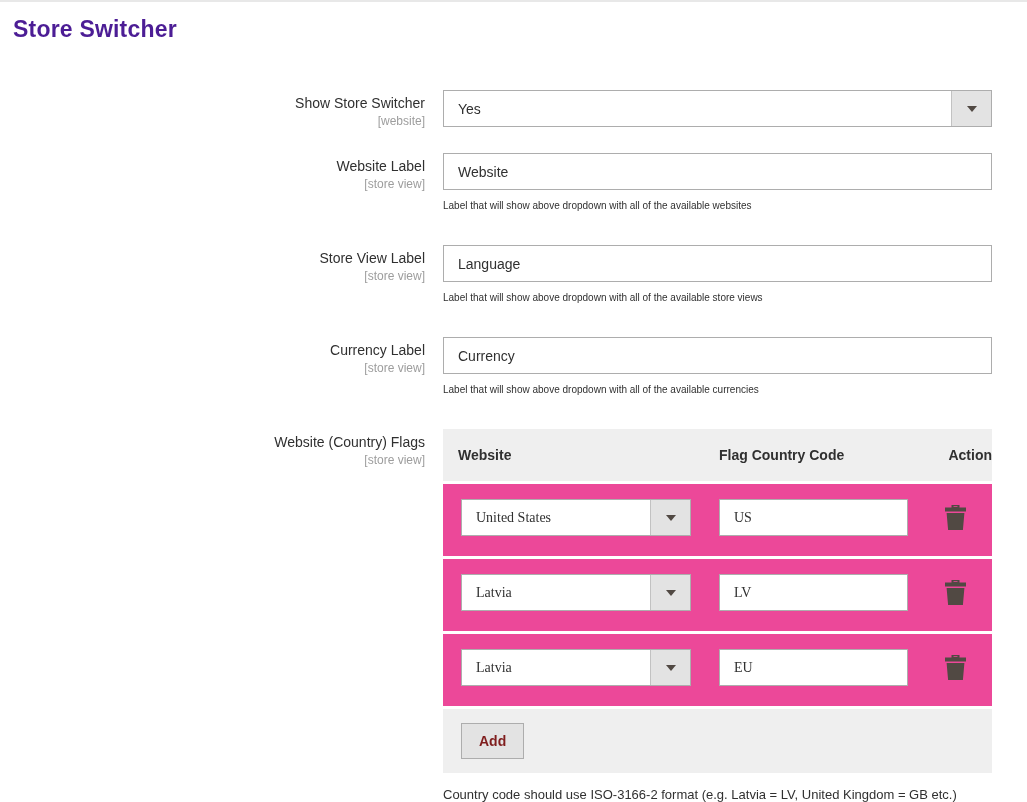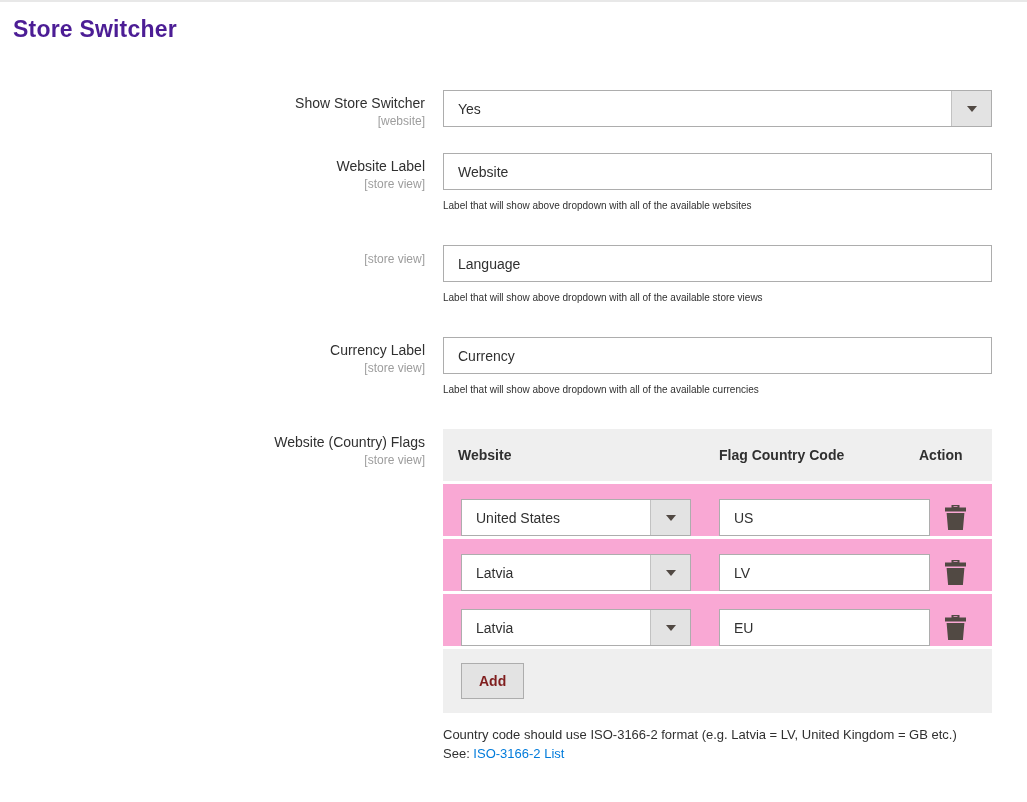--- a/index.html
+++ b/index.html
@@ -89,32 +89,33 @@
     grid-template-columns: 276px 200px 1fr;
     align-items: center;
     background: #efefef;
     height: 52px;
     margin-bottom: 3px;
     font-size: 14px;
     font-weight: 700;
     color: #303030;
   }
   .t-head .c1 { padding-left: 15px; }
-  .t-head .c3 { text-align: left; }
+  .t-head .c3 { text-align: right; }
   .t-row {
     display: grid;
     grid-template-columns: 276px 200px 1fr;
     align-items: center;
-    background: #f9a8d4;
-    padding: 15px 0 0 0;
+    background: #ec4899;
+    padding: 15px 0 20px 0;
     margin-bottom: 3px;
+    font-family: Liberation Serif, serif;
   }
   .t-row .c1 { padding-left: 18px; }
   .row-select { width: 230px; background: #ffffff; }
-  .row-input { width: 211px; }
+  .row-input { width: 189px; }
   .t-row .c3 { display: flex; justify-content: center; }
   .trash-btn {
     border: none;
     background: transparent;
     padding: 0;
     cursor: pointer;
     line-height: 0;
   }
   .t-add-row {
     background: #efefef;
@@ -170,20 +171,21 @@
       <div class="scope-hint">[store view]</div>
     </div>
     <div class="field-col">
       <input class="text-input" type="text" value="Website" style="">
       <div class="field-note">Label that will show above dropdown with all of the available websites</div>
     </div>
   </div>
 
   <div class="field-row with-note">
     <div class="label-col">
+      <div class="field-label">Store View Label</div>
       <div class="scope-hint">[store view]</div>
     </div>
     <div class="field-col">
       <input class="text-input" type="text" value="Language" style="">
       <div class="field-note">Label that will show above dropdown with all of the available store views</div>
     </div>
   </div>
 
   <div class="field-row with-note">
     <div class="label-col">

